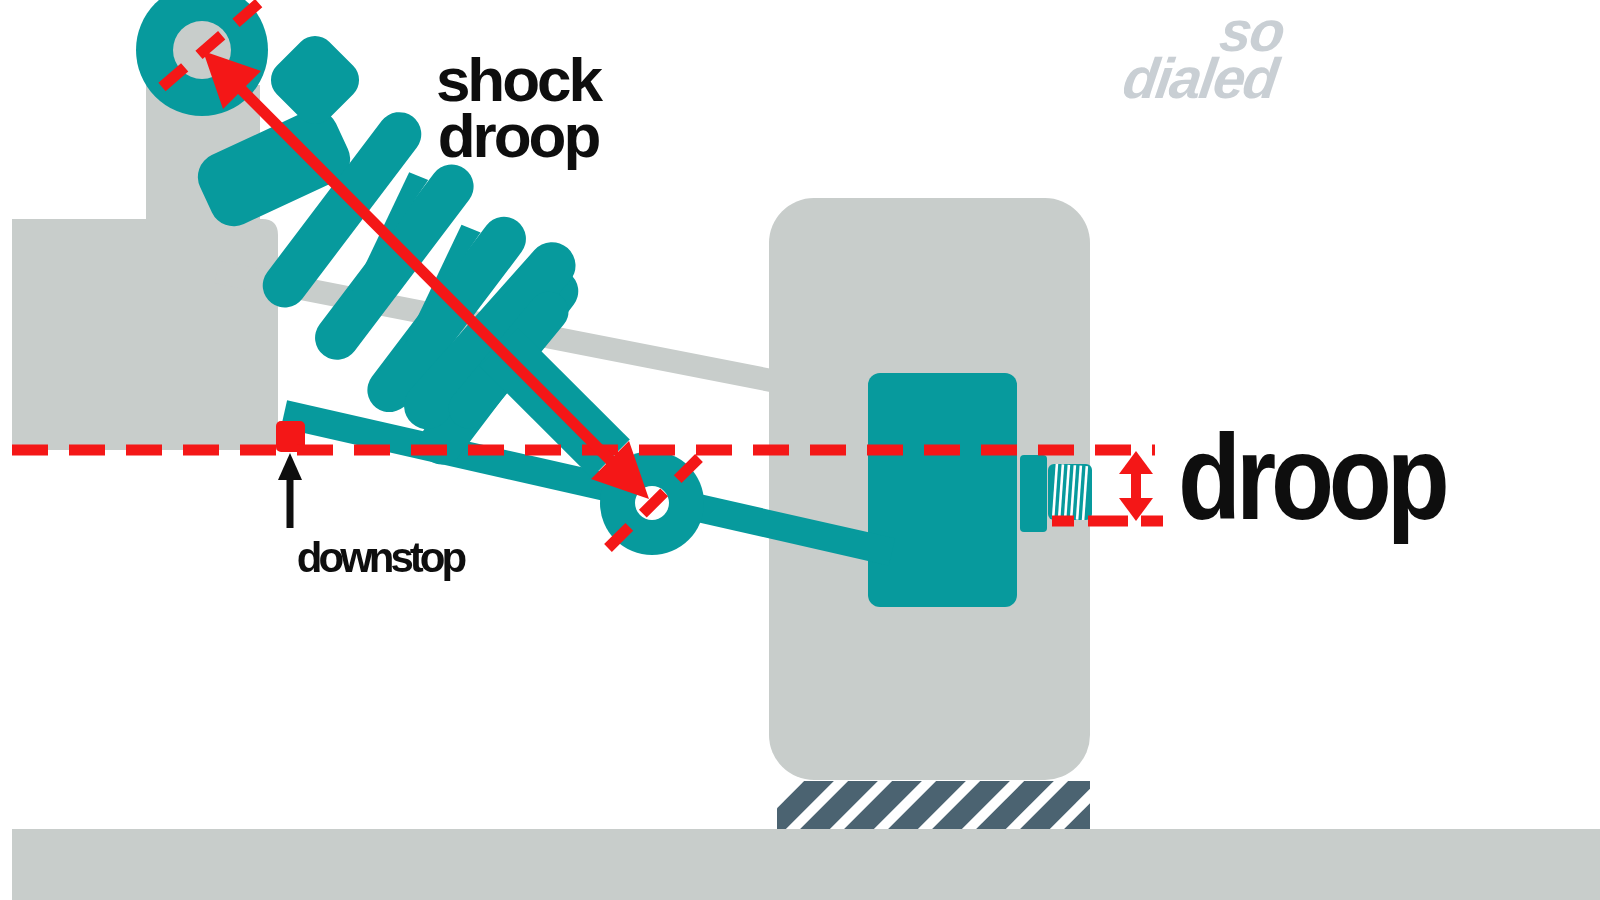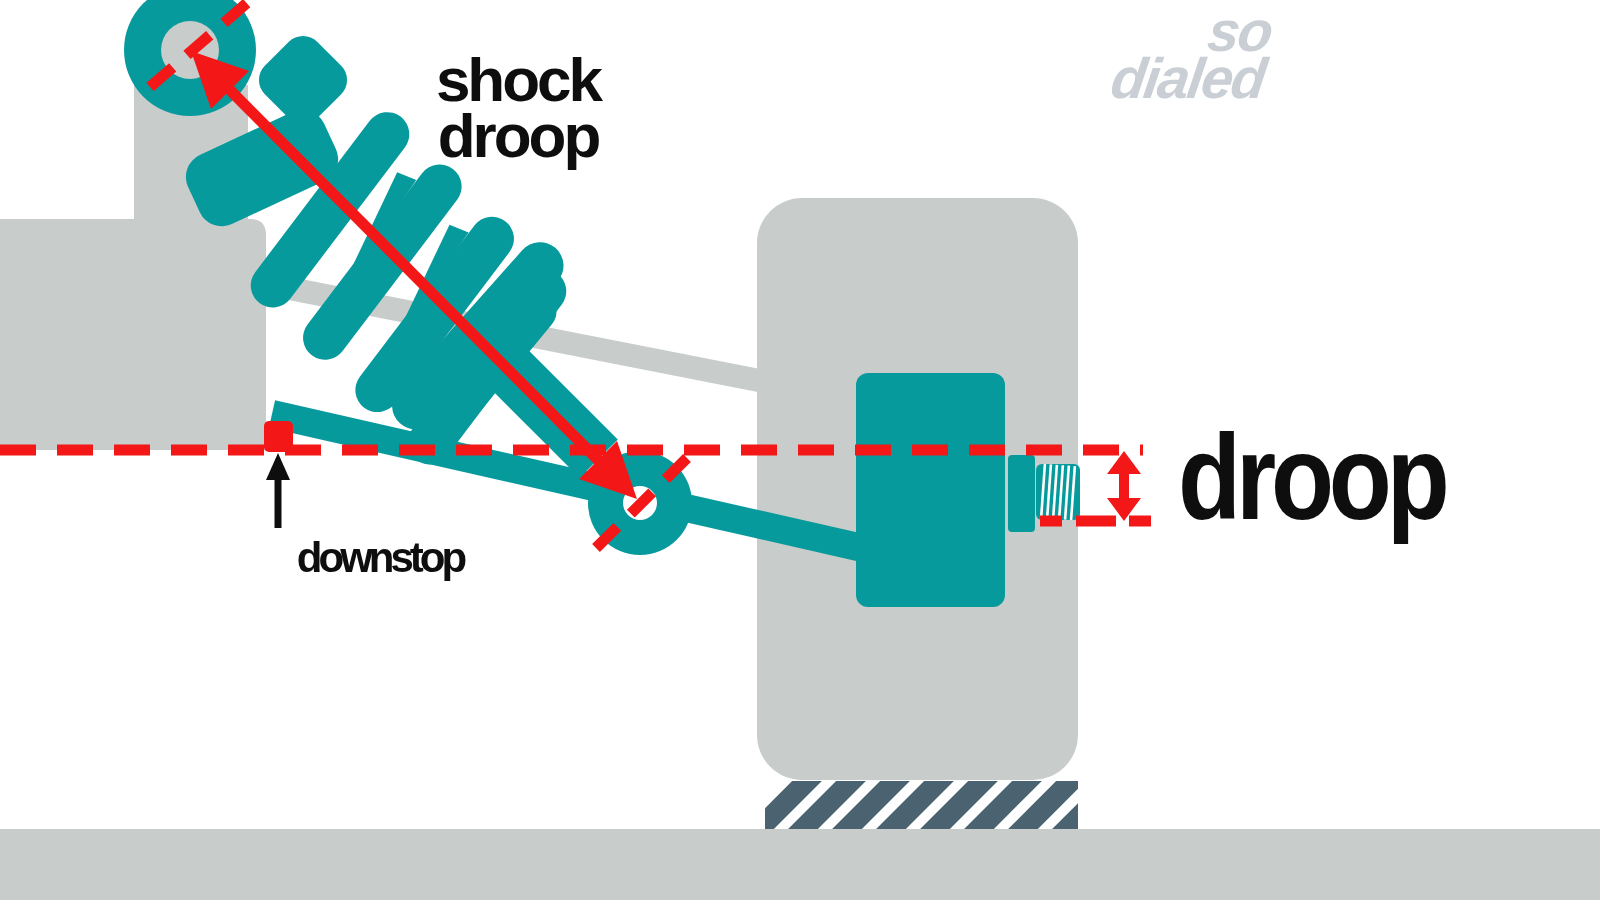--- a/index.html
+++ b/index.html
@@ -5,21 +5,21 @@
   :root{
     --teal:#079a9d; --red:#f41717; --gray:#c8cdcb; --hatch:#4b6371;
     --watermark_gray:#c9cfd4; --text:#0e0e0e; --background:#ffffff;
   }
   html,body{margin:0;padding:0;}
   body{
     width:1600px;height:900px;position:relative;overflow:hidden;
     background:var(--background);
     font-family:"Liberation Sans", sans-serif;
   }
-  #stage{position:absolute;left:0;top:0;width:1284px;height:900px;}
+  #stage{position:absolute;left:0;top:0;width:1284px;height:900px;padding-left:12px;}
   svg{display:block;}
   .f-teal{fill:var(--teal);} .f-gray{fill:var(--gray);} .f-red{fill:var(--red);}
   .f-white{fill:#ffffff;} .f-black{fill:var(--text);}
   .s-teal{stroke:var(--teal);} .s-gray{stroke:var(--gray);}
   .s-red{stroke:var(--red);} .s-hatch{stroke:var(--hatch);}
   .s-white{stroke:#ffffff;} .s-black{stroke:var(--text);}
   .lbl{
     position:absolute;color:var(--text);font-weight:bold;
     text-align:center;white-space:nowrap;
   }

